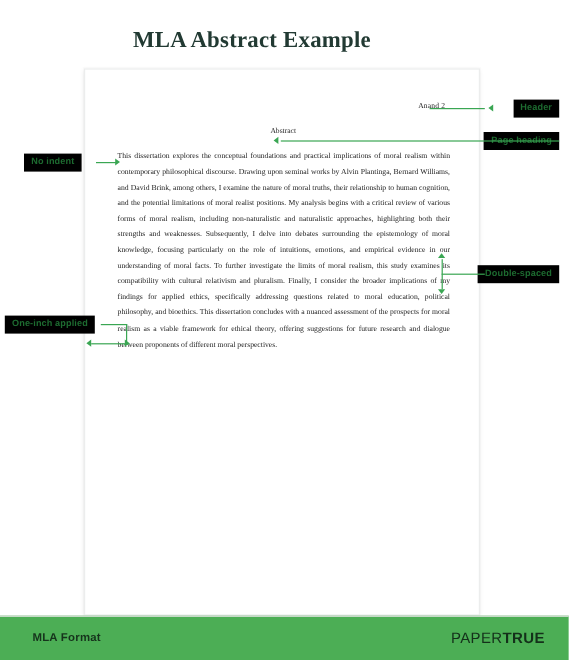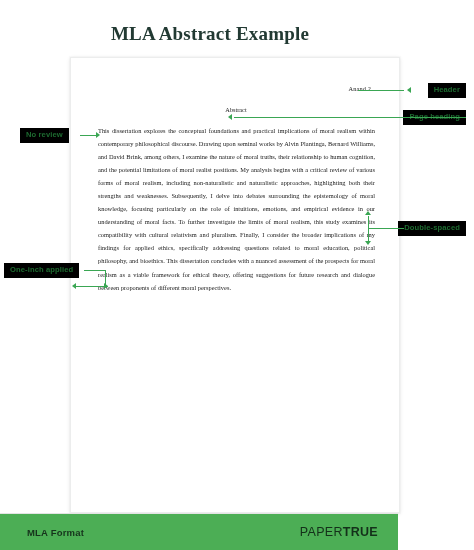--- a/index.html
+++ b/index.html
@@ -153,21 +153,21 @@
   #margin-stem      { left: 105px; top: 270px; height: 16px; }
   #margin-dbl-line  { left: 76px;  top: 286px; width: 32px; }
   #arrow-margin-l   { left: 72px;  top: 283px; }
   #arrow-margin-r   { left: 104px; top: 283px; }
 
   
   #footer-bar {
     position: absolute;
     left: 0;
     bottom: 0;
-    width: 398px;
+    width: 474px;
     height: 37px;
     background: #4cae55;
     border-top: 1px solid #e4e4e4;
   }
   #footer-label {
     position: absolute;
     left: 27px;
     top: 50%;
     transform: translateY(-50%);
     font-size: 9.5px;
@@ -211,21 +211,21 @@
 <div id="callout-page-heading" class="callout">Page heading</div>
 <div id="line-page-heading" class="lead-line lead-h"></div>
 <div id="arrow-page-heading" class="arrow arrow-left"></div>
 
 <div id="callout-double-space" class="callout">Double-spaced</div>
 <div id="line-dspace" class="lead-line lead-h"></div>
 <div id="dspace-stem" class="lead-line lead-v"></div>
 <div id="arrow-dspace-up" class="arrow arrow-up"></div>
 <div id="arrow-dspace-dn" class="arrow arrow-down"></div>
 
-<div id="callout-no-indent" class="callout">No review</div>
+<div id="callout-no-indent" class="callout">No indent</div>
 <div id="line-no-indent" class="lead-line lead-h"></div>
 <div id="arrow-no-indent" class="arrow arrow-right"></div>
 
 <div id="callout-margin" class="callout">One-inch applied</div>
 <div id="line-margin" class="lead-line lead-h"></div>
 <div id="margin-stem" class="lead-line lead-v"></div>
 <div id="margin-dbl-line" class="lead-line lead-h"></div>
 <div id="arrow-margin-l" class="arrow arrow-left"></div>
 <div id="arrow-margin-r" class="arrow arrow-right"></div>
 

